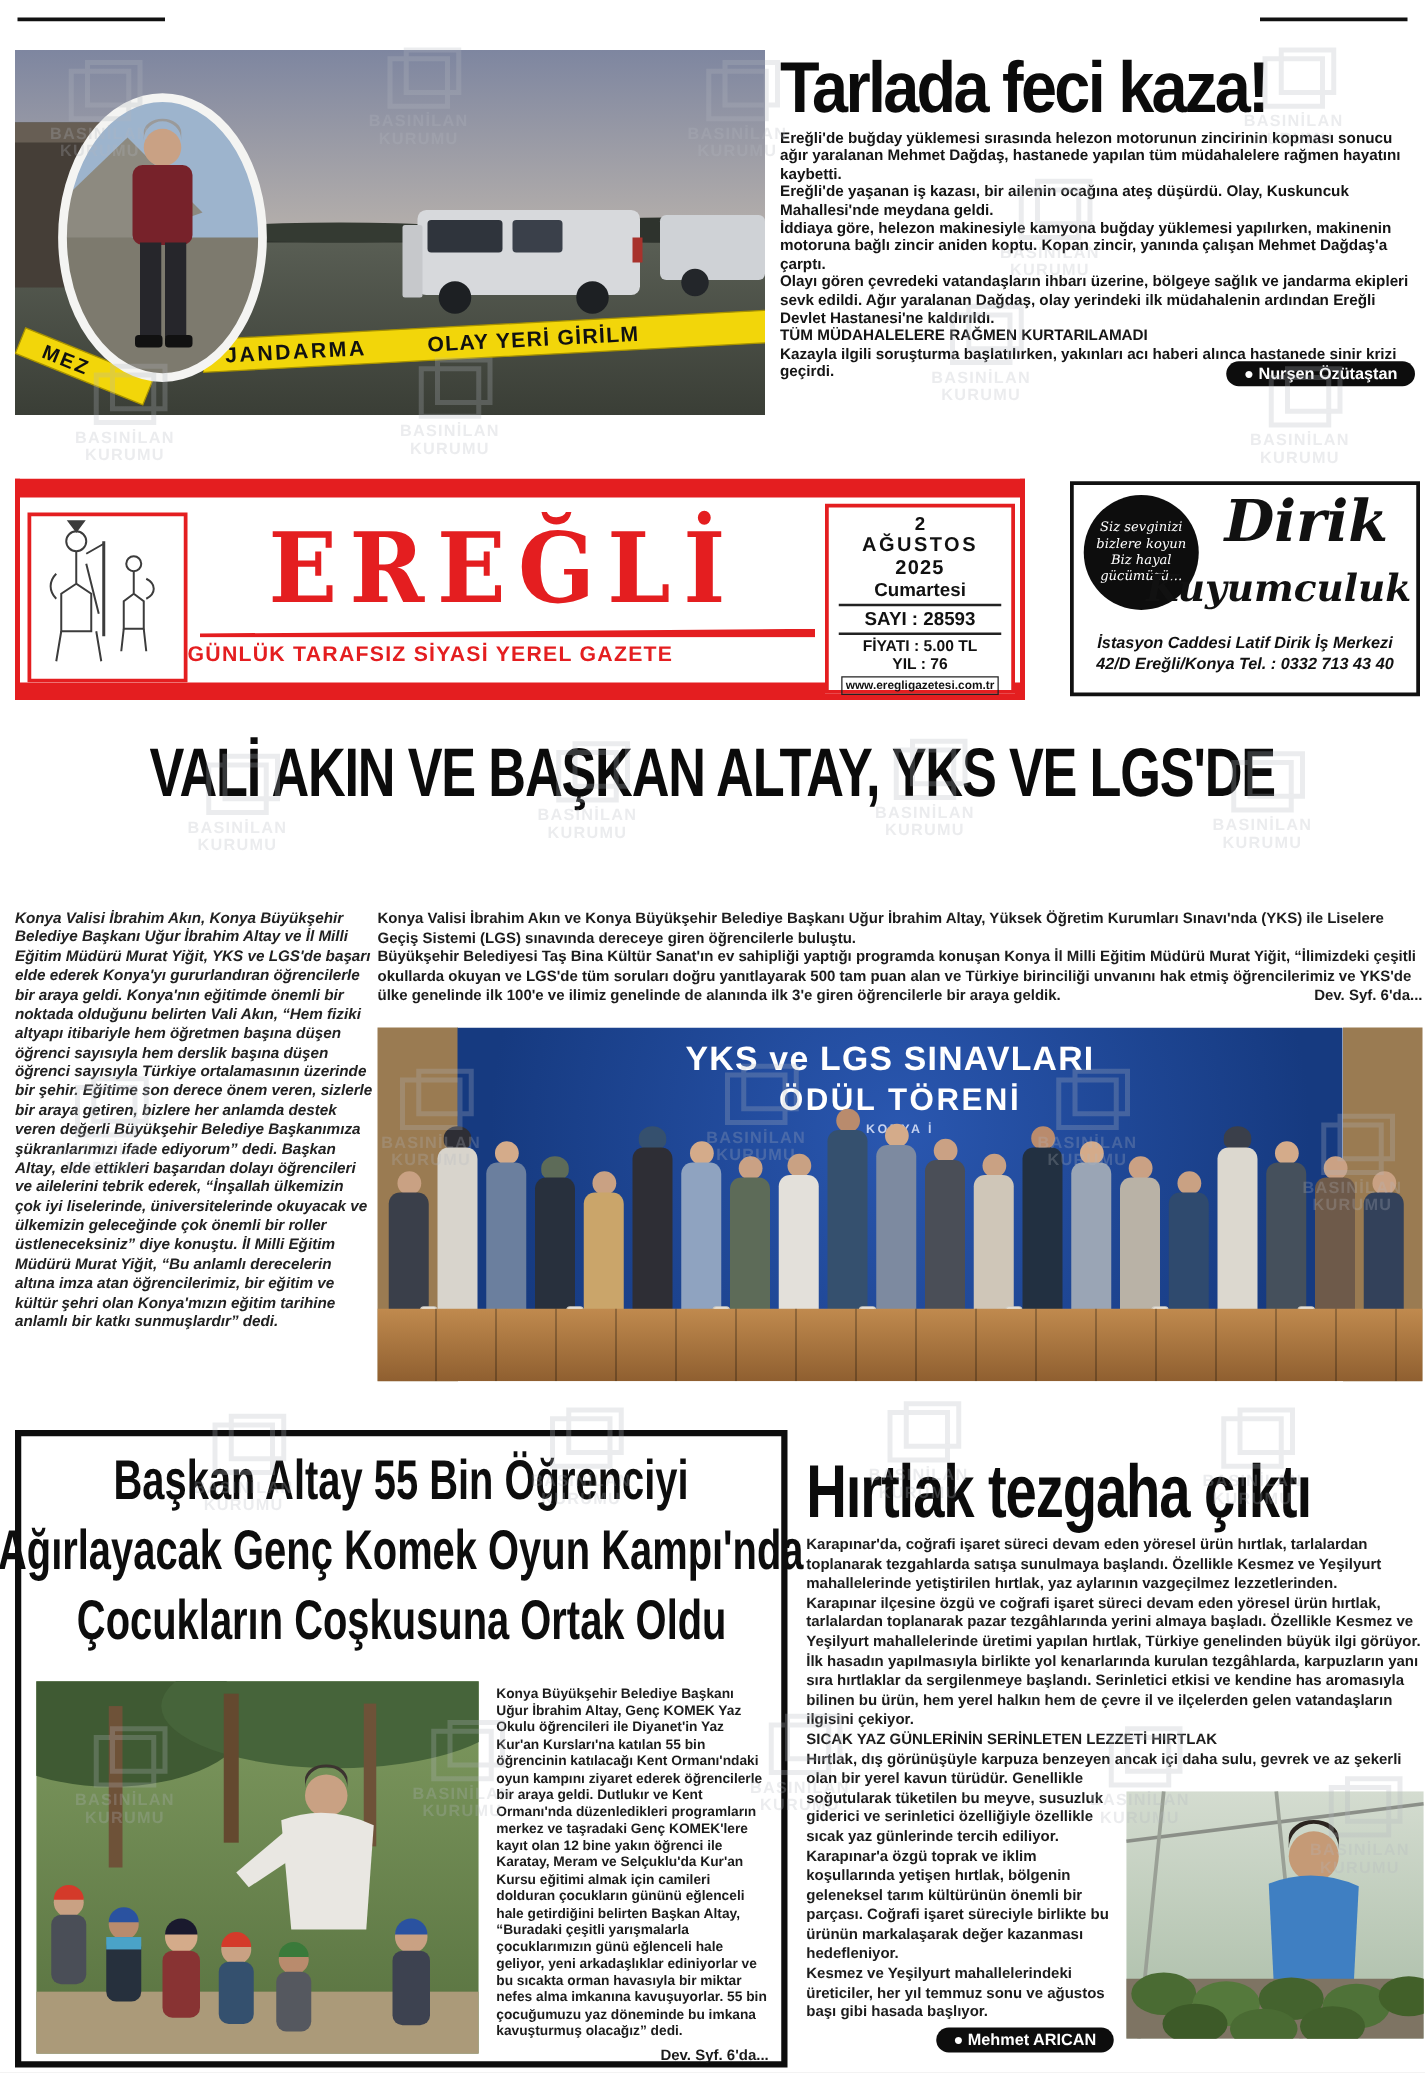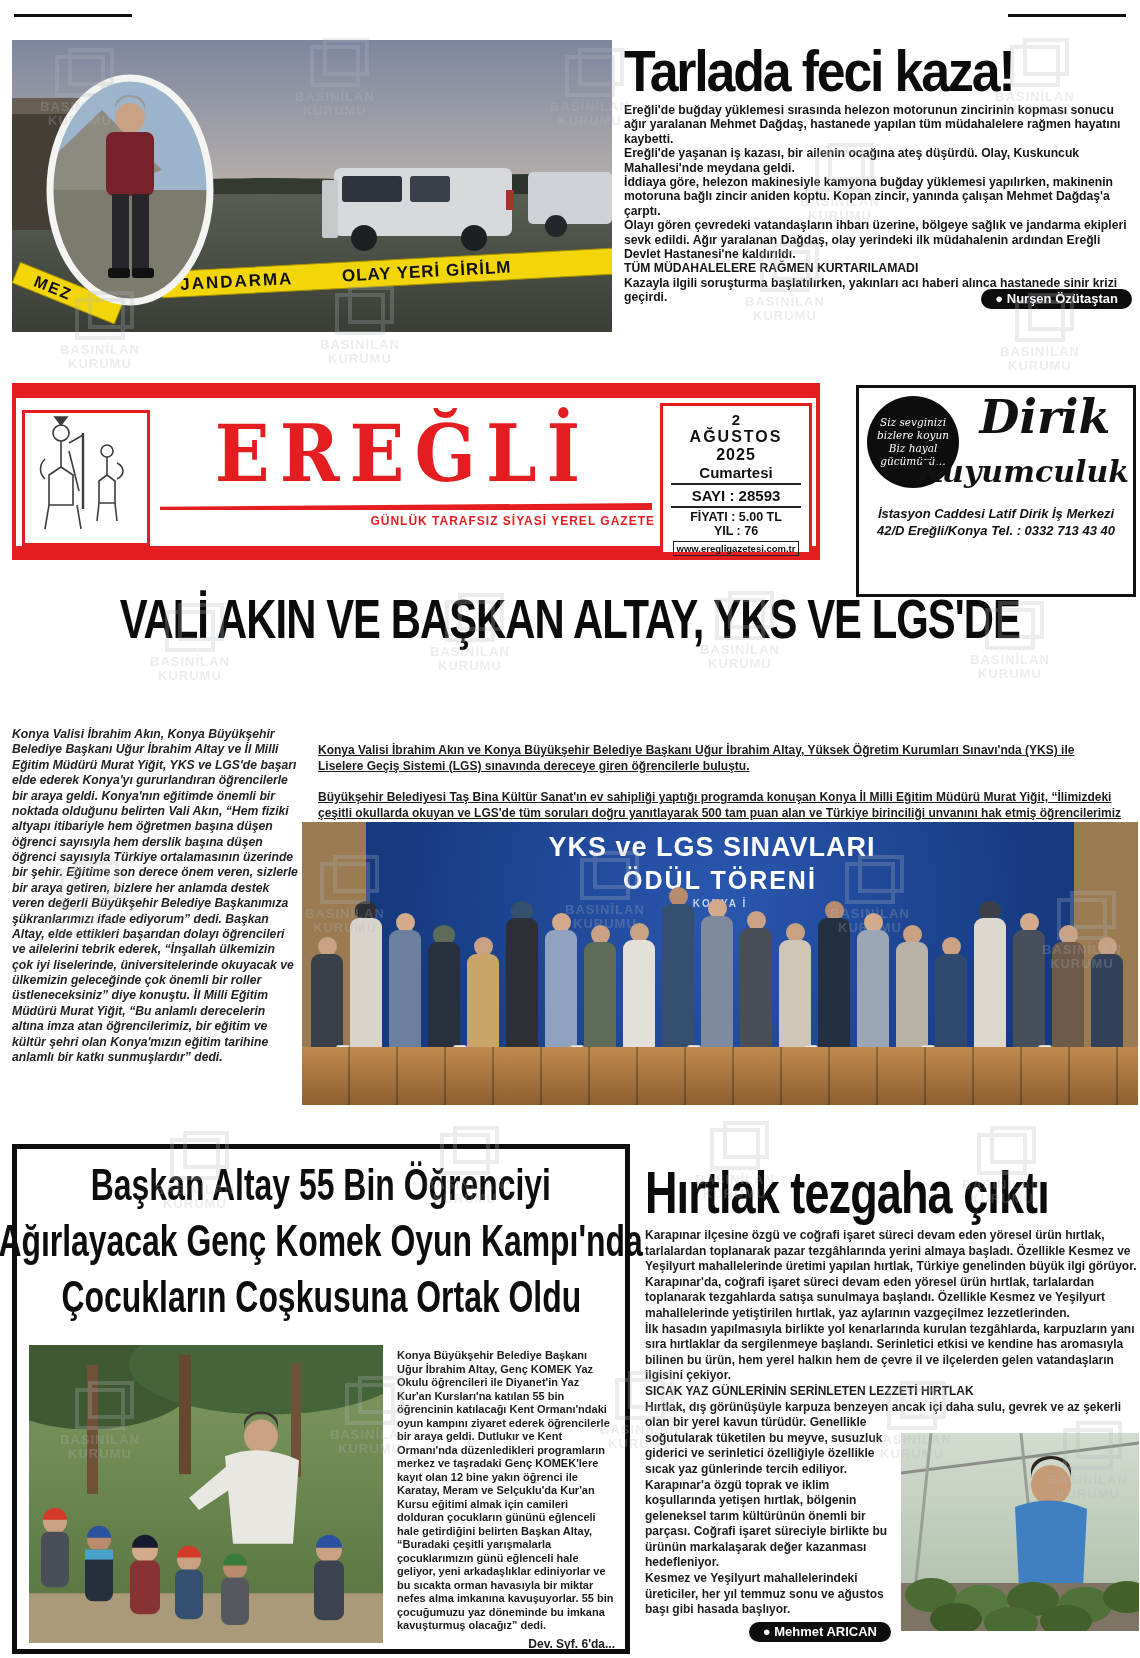--- a/index.html
+++ b/index.html
@@ -19,54 +19,54 @@
        padding:2px 14px 3px;border-radius:13px;}
   .top-byline-wrap{text-align:right;margin-top:-15px;}
   
   .redbar{position:absolute;background:#e41e20;}
   .logo-box{position:absolute;left:22px;top:410px;width:122px;height:130px;border:3px solid #e41e20;background:#fff;}
   .mast-title{position:absolute;left:150px;top:408px;width:505px;text-align:center;
        font-family:"DejaVu Serif",serif;font-weight:bold;font-size:72px;color:#e41e20;letter-spacing:10px;
        transform:scale(1,1.08);transform-origin:center top;}
   .mast-swoosh{position:absolute;left:160px;top:503px;width:492px;height:7px;background:#e41e20;
        clip-path:polygon(0 55%,100% 0,100% 100%,0 100%);}
-  .mast-sub{position:absolute;left:150px;top:514px;width:505px;text-align:right;
-       font-size:12px;font-weight:800;color:#e41e20;letter-spacing:1px;}
+  .mast-sub{position:absolute;left:150px;top:514px;width:505px;text-align:left;
+       font-size:17px;font-weight:800;color:#e41e20;letter-spacing:1px;}
   .datebox{position:absolute;left:660px;top:403px;width:152px;height:152px;border:3px solid #e41e20;
        background:#fff;box-sizing:border-box;text-align:center;font-weight:bold;color:#111;padding-top:5px;}
   .datebox .d1{font-size:15px;}
   .datebox .d2{font-size:16px;letter-spacing:2px;}
   .datebox .d3{font-size:16px;letter-spacing:1px;}
   .datebox .d4{font-size:15px;}
   .dsep{height:0;border-top:2px solid #222;margin:2px 8px;}
   .datebox .d5{font-size:15px;}
   .datebox .d6{font-size:12.5px;}
   .datebox .d7{font-size:12.5px;}
   .sitebox{display:inline-block;border:1.5px solid #222;font-size:9.5px;font-weight:bold;
        padding:1px 3px;margin-top:2px;}
-  .adbox{position:absolute;left:856px;top:385px;width:280px;height:212px;border:3px solid #111;
+  .adbox{position:absolute;left:856px;top:385px;width:280px;height:172px;border:3px solid #111;
        background:#fff;box-sizing:border-box;}
   .ad-circle{position:absolute;left:8px;top:8px;width:92px;height:92px;border-radius:50%;background:#0d0d0d;
        color:#fff;font-family:"DejaVu Serif",serif;font-style:italic;font-size:10.5px;line-height:1.25;
        display:flex;align-items:center;justify-content:center;text-align:center;padding:4px;box-sizing:border-box;}
   .ad-name1{position:absolute;left:100px;top:2px;width:172px;text-align:center;
        font-family:"DejaVu Serif",serif;font-style:italic;font-weight:bold;font-size:46px;color:#111;}
   .ad-name2{position:absolute;left:10px;top:66px;width:260px;text-align:right;
        font-family:"DejaVu Serif",serif;font-style:italic;font-weight:bold;font-size:30px;color:#111;}
   .ad-addr{position:absolute;left:2px;top:118px;width:270px;text-align:center;
        font-style:italic;font-weight:bold;font-size:13px;line-height:1.3;color:#111;}
   
   .fit{position:absolute;left:0;width:1140px;display:flex;justify-content:center;}
   .mh{font-size:44px;font-weight:900;color:#0b0b0b;white-space:nowrap;letter-spacing:-1px;
       transform:scale(.95,1.25);transform-origin:center top;}
   
   .leftcol{position:absolute;left:12px;top:727px;width:286px;font-size:12.2px;font-weight:bold;
       font-style:italic;line-height:1.26;color:#222;}
   .intro{position:absolute;left:302px;top:727px;width:836px;font-size:12px;font-weight:bold;line-height:1.3;}
-  .intro p{margin:16px;text-decoration:underline;}
+  .intro p{margin:0;}
   .cont{ text-align:right;font-weight:bold;font-size:12px;margin-top:-16px;}
   
   .gphoto{position:absolute;left:302px;top:822px;width:836px;height:283px;overflow:hidden;
       background:linear-gradient(90deg,#9a7b52 0 64px,transparent 64px calc(100% - 64px),#9a7b52 calc(100% - 64px));}
   .gp-backdrop{position:absolute;left:64px;right:64px;top:0;bottom:48px;
       background:radial-gradient(circle at 50% 35%,#2a57b0,#163a80 85%);}
   .gp-floor{position:absolute;left:0;right:0;bottom:0;height:58px;
       background:linear-gradient(#c08a4e,#8f5f30),repeating-linear-gradient(90deg,transparent 0 46px,rgba(0,0,0,.25) 46px 48px);
       background-blend-mode:multiply;}
   .gp-b1{position:absolute;left:0;right:16px;top:10px;text-align:center;color:#fff;font-weight:bold;font-size:27px;letter-spacing:1px;}
@@ -422,22 +422,22 @@
     </svg>
 
     <div class="bl-text">
       <span>Konya Büyükşehir Belediye Başkanı Uğur İbrahim Altay, Genç KOMEK Yaz Okulu öğrencileri ile Diyanet'in Yaz Kur'an Kursları'na katılan 55 bin öğrencinin katılacağı Kent Ormanı'ndaki oyun kampını ziyaret ederek öğrencilerle bir araya geldi. Dutlukır ve Kent Ormanı'nda düzenledikleri programların merkez ve taşradaki Genç KOMEK'lere kayıt olan 12 bine yakın öğrenci ile Karatay, Meram ve Selçuklu'da Kur'an Kursu eğitimi almak için camileri dolduran çocukların gününü eğlenceli hale getirdiğini belirten Başkan Altay, “Buradaki çeşitli yarışmalarla çocuklarımızın günü eğlenceli hale geliyor, yeni arkadaşlıklar ediniyorlar ve bu sıcakta orman havasıyla bir miktar nefes alma imkanına kavuşuyorlar. 55 bin çocuğumuzu yaz döneminde bu imkana kavuşturmuş olacağız” dedi.</span>
       <div class="bl-cont">Dev. Syf. 6'da...</div>
     </div>
   </div>
 
   <div class="br-article">
     <h2>Hırtlak tezgaha çıktı</h2>
+    <p>Karapınar'da, coğrafi işaret süreci devam eden yöresel ürün hırtlak, tarlalardan toplanarak tezgahlarda satışa sunulmaya başlandı. Özellikle Kesmez ve Yeşilyurt mahallelerinde yetiştirilen hırtlak, yaz aylarının vazgeçilmez lezzetlerinden.</p>
     <p>Karapınar ilçesine özgü ve coğrafi işaret süreci devam eden yöresel ürün hırtlak, tarlalardan toplanarak pazar tezgâhlarında yerini almaya başladı. Özellikle Kesmez ve Yeşilyurt mahallelerinde üretimi yapılan hırtlak, Türkiye genelinden büyük ilgi görüyor.</p>
-    <p>Karapınar'da, coğrafi işaret süreci devam eden yöresel ürün hırtlak, tarlalardan toplanarak tezgahlarda satışa sunulmaya başlandı. Özellikle Kesmez ve Yeşilyurt mahallelerinde yetiştirilen hırtlak, yaz aylarının vazgeçilmez lezzetlerinden.</p>
     <p>İlk hasadın yapılmasıyla birlikte yol kenarlarında kurulan tezgâhlarda, karpuzların yanı sıra hırtlaklar da sergilenmeye başlandı. Serinletici etkisi ve kendine has aromasıyla bilinen bu ürün, hem yerel halkın hem de çevre il ve ilçelerden gelen vatandaşların ilgisini çekiyor.</p>
     <p class="br-sub">SICAK YAZ GÜNLERİNİN SERİNLETEN LEZZETİ HIRTLAK</p>
     <p>Hırtlak, dış görünüşüyle karpuza benzeyen ancak içi daha sulu, gevrek ve az şekerli olan bir yerel kavun türüdür. Genellikle</p>
 
     <svg class="br-photo" viewBox="0 0 238 198" preserveAspectRatio="none">
       <defs>
         <linearGradient id="ghouse" x1="0" y1="0" x2="0" y2="1">
           <stop offset="0" stop-color="#d4dcd0"></stop>
             <stop offset="1" stop-color="#a9bca6"></stop>
         </linearGradient>

